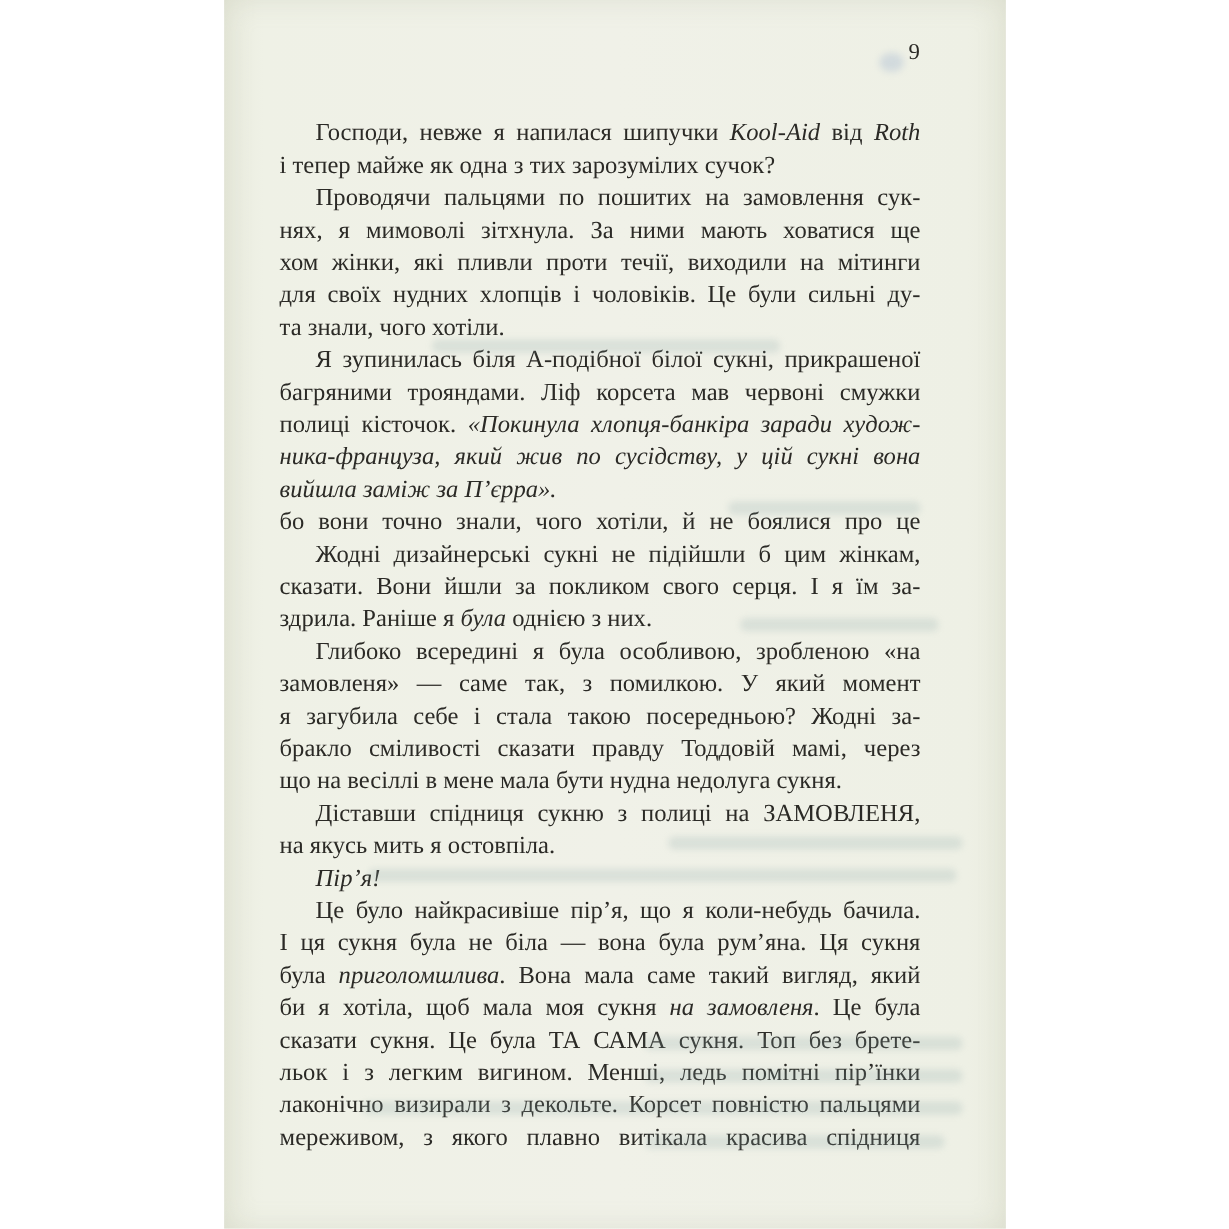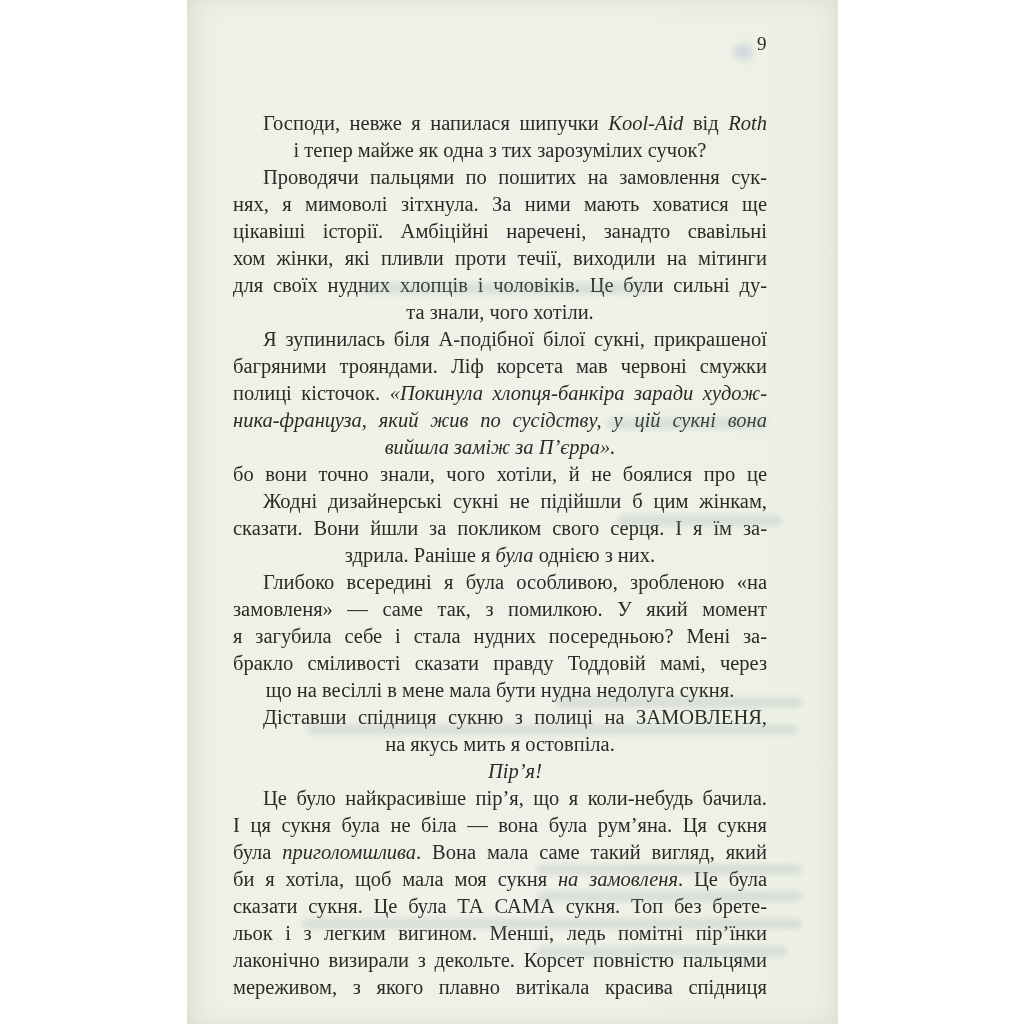--- a/index.html
+++ b/index.html
@@ -30,31 +30,31 @@
     left: 46px;
     width: 534px;
     text-align: right;
     font-size: 19px;
     color: var(--ink, #2b2a26);
     letter-spacing: 0.5px;
   }
   .text-block {
     position: absolute;
     left: 46px;
-    top: 110px;
+    top: 98px;
     width: 534px;
     font-size: 20.5px;
     color: var(--ink, #2b2a26);
   }
   .para { margin: 0; padding: 0; }
   .line {
     height: 27px;
     line-height: 27px;
     white-space: nowrap;
-    text-align: center;
+    text-align: left;
   }
   .line.just {
     white-space: normal;
     text-align: justify;
     text-align-last: justify;
   }
   .line.first { text-indent: 30px; }
   .line i { font-style: italic; }
   
   .bleed {
@@ -84,42 +84,41 @@
     <div class="smudge" style="left:546px; top:44px; width:20px; height:16px;"></div>
 
     <div class="text-block">
         <div class="para">
           <div class="line just first"><span>Господи, невже я напилася шипучки </span><i>Kool-Aid</i><span> від </span><i>Roth</i></div>
           <div class="line"><span>і тепер майже як одна з тих зарозумілих сучок?</span></div>
         </div>
         <div class="para">
           <div class="line just first"><span>Проводячи пальцями по пошитих на замовлення сук-</span></div>
           <div class="line just"><span>нях, я мимоволі зітхнула. За ними мають ховатися ще</span></div>
-          <div class="line just"><span>цікавіші історії. Амбіційні наречені, занадто свавільні</span></div>
           <div class="line just"><span>хом жінки, які пливли проти течії, виходили на мітинги</span></div>
           <div class="line just"><span>для своїх нудних хлопців і чоловіків. Це були сильні ду-</span></div>
           <div class="line"><span>та знали, чого хотіли.</span></div>
         </div>
         <div class="para">
           <div class="line just first"><span>Я зупинилась біля А-подібної білої сукні, прикрашеної</span></div>
           <div class="line just"><span>багряними трояндами. Ліф корсета мав червоні смужки</span></div>
           <div class="line just"><span>полиці кісточок. </span><i>«Покинула хлопця-банкіра заради худож-</i></div>
           <div class="line just"><i>ника-француза, який жив по сусідству, у цій сукні вона</i></div>
           <div class="line"><i>вийшла заміж за П’єрра».</i></div>
         </div>
         <div class="para">
           <div class="line just"><span>бо вони точно знали, чого хотіли, й не боялися про це</span></div>
           <div class="line just first"><span>Жодні дизайнерські сукні не підійшли б цим жінкам,</span></div>
           <div class="line just"><span>сказати. Вони йшли за покликом свого серця. І я їм за-</span></div>
           <div class="line"><span>здрила. Раніше я </span><i>була</i><span> однією з них.</span></div>
         </div>
         <div class="para">
           <div class="line just first"><span>Глибоко всередині я була особливою, зробленою «на</span></div>
           <div class="line just"><span>замовленя» — саме так, з помилкою. У який момент</span></div>
-          <div class="line just"><span>я загубила себе і стала нудних посередньою? Мені за-</span></div>
+          <div class="line just"><span>я загубила себе і стала такою посередньою? Жодні за-</span></div>
           <div class="line just"><span>бракло сміливості сказати правду Тоддовій мамі, через</span></div>
           <div class="line"><span>що на весіллі в мене мала бути нудна недолуга сукня.</span></div>
         </div>
         <div class="para">
           <div class="line just first"><span>Діставши спідниця сукню з полиці на ЗАМОВЛЕНЯ,</span></div>
           <div class="line"><span>на якусь мить я остовпіла.</span></div>
         </div>
         <div class="para">
           <div class="line first"><i>Пір’я!</i></div>
         </div>

